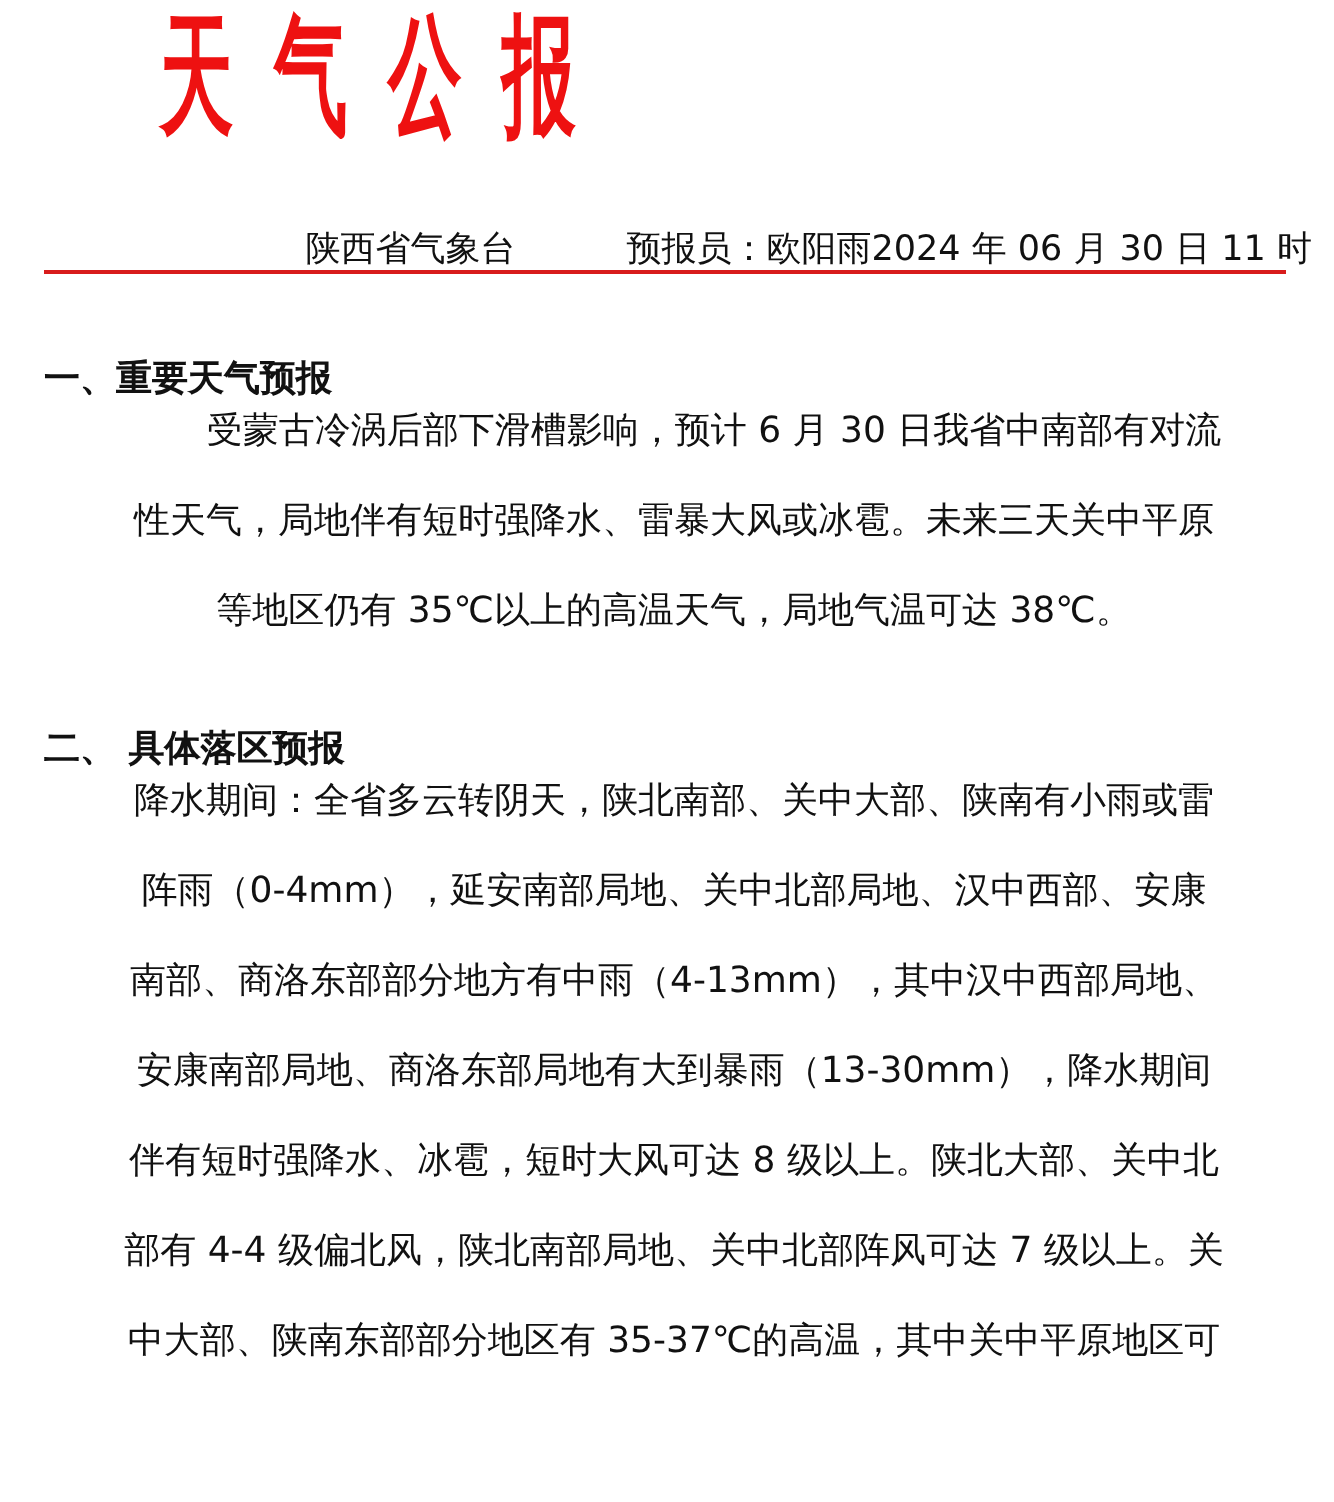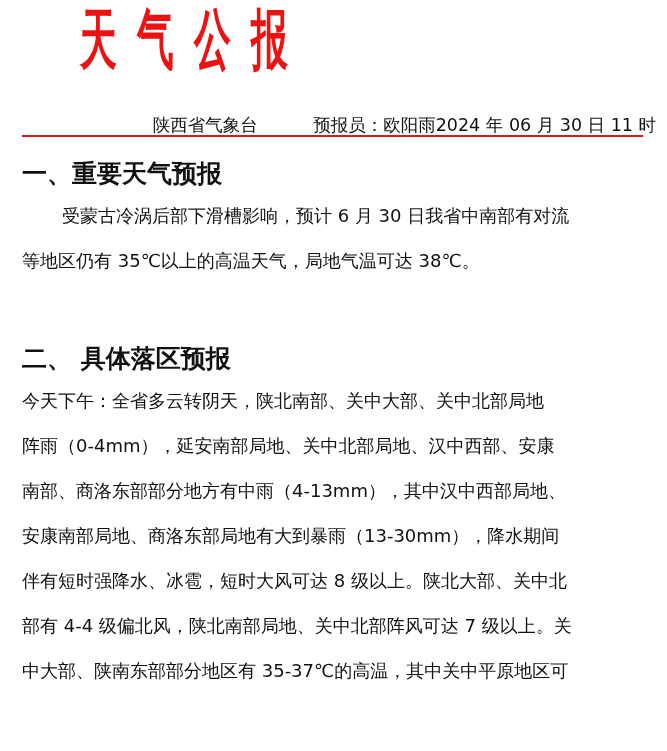--- a/index.html
+++ b/index.html
@@ -31,25 +31,25 @@
   }
   .meta span { display: inline-block; }
   .meta .org { width: 160px; }
   .meta .forecaster { width: 178px; margin-left: 0px; }
   .rule {
     position: absolute; top: 135px; left: 22px; width: 621px; height: 2px;
     background: #d81c1c;
   }
   .section-heading {
     position: absolute; left: 22px;
-    font-size: 25px; font-weight: bold; line-height: 28px; white-space: nowrap;
+    font-size: 18px; font-weight: bold; line-height: 28px; white-space: nowrap; margin-top: 16px;
   }
   .para {
     position: absolute; left: 22px; width: 630px;
-    font-size: 18px; line-height: 45px;
+    font-size: 18px; line-height: 45px; text-align: center;
   }
   .para .line { display: block; white-space: nowrap; height: 45px; }
   .indent { padding-left: 40px; }
 </style>
 </head>
 <body>
 
 <div class="title">
   <span class="title-inner">天气公报</span>
 </div>
@@ -57,26 +57,27 @@
 <div class="meta">
   <span class="org">陕西省气象台</span><span class="forecaster">预报员：欧阳雨</span><span class="issued">2024 年 06 月 30 日 11 时</span>
 </div>
 
 <div class="rule"></div>
 
 <div class="section-heading" style="top:160px;">一、重要天气预报</div>
 
 <div class="para" style="top:193px;">
   <span class="line indent">受蒙古冷涡后部下滑槽影响，预计 6 月 30 日我省中南部有对流</span>
+  <span class="line">性天气，局地伴有短时强降水、雷暴大风或冰雹。未来三天关中平原</span>
   <span class="line">等地区仍有 35℃以上的高温天气，局地气温可达 38℃。</span>
 </div>
 
 <div class="section-heading" style="top:345px;">二、 具体落区预报</div>
 
 <div class="para" style="top:378px;">
-  <span class="line">今天下午：全省多云转阴天，陕北南部、关中大部、关中北部局地</span>
+  <span class="line">降水期间：全省多云转阴天，陕北南部、关中大部、陕南有小雨或雷</span>
   <span class="line">阵雨（0-4mm），延安南部局地、关中北部局地、汉中西部、安康</span>
   <span class="line">南部、商洛东部部分地方有中雨（4-13mm），其中汉中西部局地、</span>
   <span class="line">安康南部局地、商洛东部局地有大到暴雨（13-30mm），降水期间</span>
   <span class="line">伴有短时强降水、冰雹，短时大风可达 8 级以上。陕北大部、关中北</span>
   <span class="line">部有 4-4 级偏北风，陕北南部局地、关中北部阵风可达 7 级以上。关</span>
   <span class="line">中大部、陕南东部部分地区有 35-37℃的高温，其中关中平原地区可</span>
 </div>
 
 </body></html>

